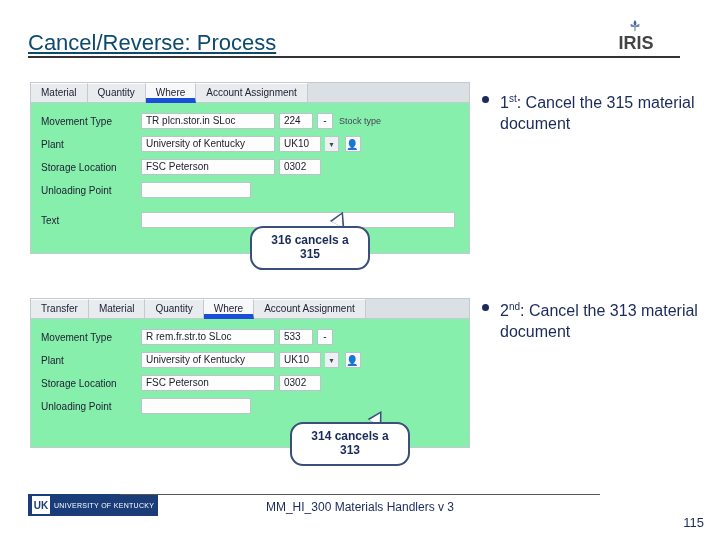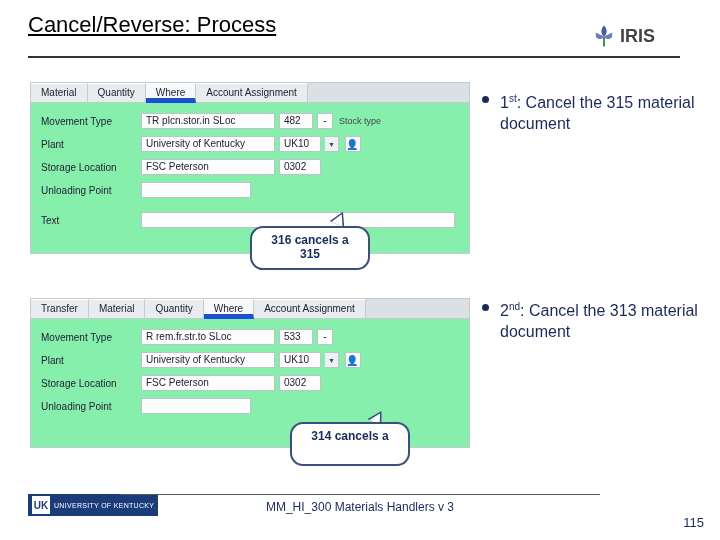--- a/index.html
+++ b/index.html
@@ -7,34 +7,35 @@
     width: 720px;
     height: 540px;
     background: #fff;
     font-family: "Trebuchet MS", Verdana, Arial, sans-serif;
     position: relative;
     overflow: hidden;
   }
   .title {
     position: absolute;
     left: 28px;
-    top: 12px;
+    top: 30px;
     font-size: 22px;
-    color: #000000;
+    color: #0c4a6e;
     text-decoration: underline;
     font-family: "Trebuchet MS", sans-serif;
   }
   .logo {
     position: absolute;
     right: 40px;
     top: 18px;
     width: 90px;
     height: 36px;
     display: flex;
     align-items: center;
+    flex-direction: column;
   }
   .logo svg { width: 28px; height: 28px; }
   .logo-txt { font-size: 18px; color: #444; font-weight: bold; margin-left: 2px; }
   .hr-top {
     position: absolute;
     left: 28px;
     right: 40px;
     top: 56px;
     height: 2px;
     background: #333;
@@ -217,21 +218,21 @@
   <div class="tabstrip">
     <div class="tab">Material</div>
     <div class="tab">Quantity</div>
     <div class="tab active">Where</div>
     <div class="tab">Account Assignment</div>
   </div>
   <div class="form-body">
     <div class="row">
       <div class="lbl">Movement Type</div>
       <div class="field long">TR plcn.stor.in SLoc</div>
-      <div class="field short">482</div>
+      <div class="field short">224</div>
       <div class="field mini">-</div>
       <span class="above-lbl">Stock type</span>
     </div>
     <div class="row">
       <div class="lbl">Plant</div>
       <div class="field long">University of Kentucky</div>
       <div class="field short" style="width:42px">UK10</div>
       <div class="drop-icn">▾</div>
       <span class="person-icn">👤</span>
     </div>
@@ -287,20 +288,21 @@
     <div class="row">
       <div class="lbl">Unloading Point</div>
       <div class="field med"></div>
     </div>
   </div>
 </div>
 
 <div class="callout-tail" id="tail2"></div>
 <div class="callout" id="callout2">
   <div>314 cancels a</div>
+  <div>313</div>
 </div>
 
 <div class="bullet-block" id="b1">
   <span class="dot"></span>
   <span>1</span><sup>st</sup><span>: Cancel the 315 material document</span>
 </div>
 <div class="bullet-block" id="b2">
   <span class="dot"></span>
   <span>2</span><sup>nd</sup><span>: Cancel the 313 material document</span>
 </div>

